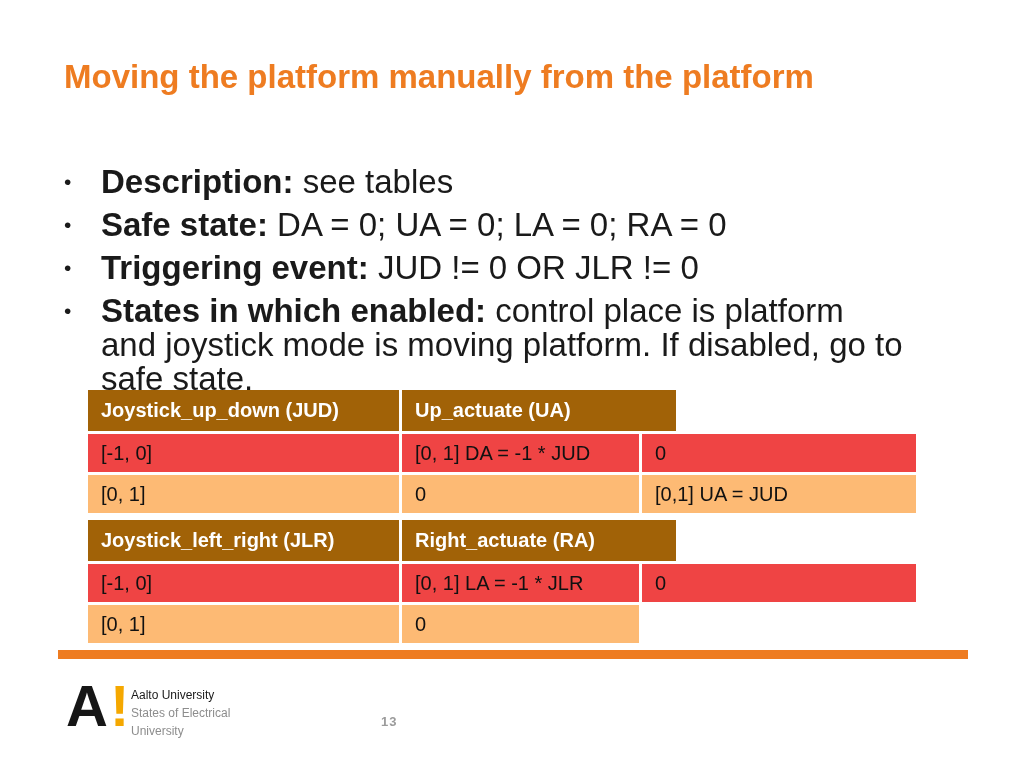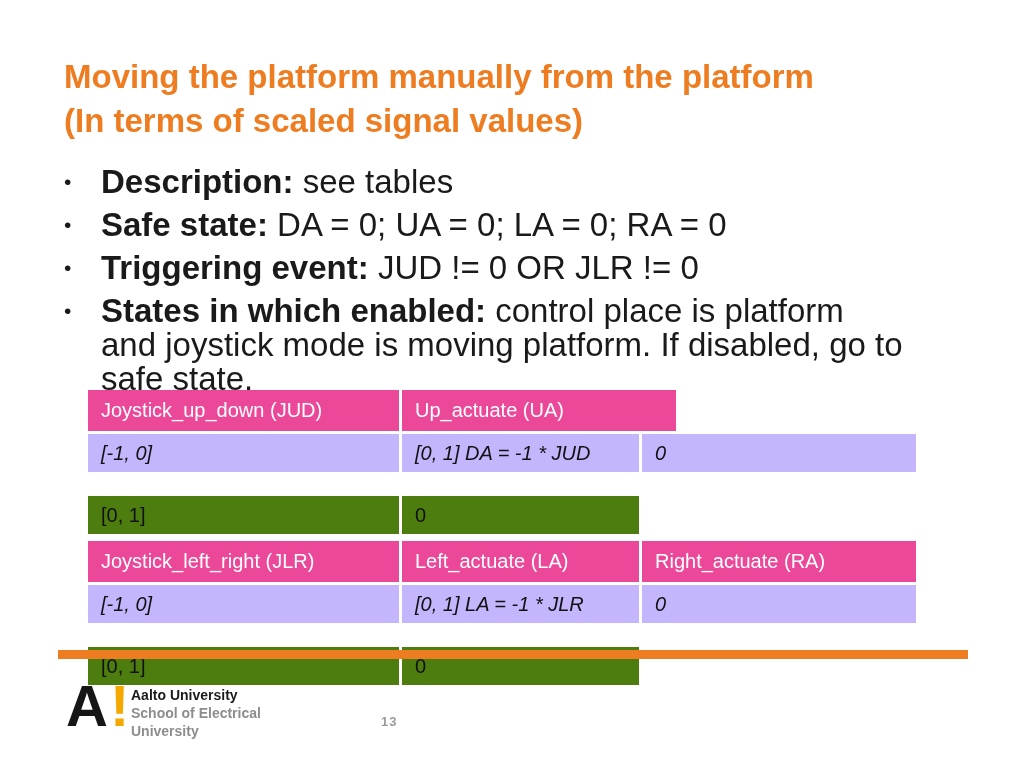--- a/index.html
+++ b/index.html
@@ -13,45 +13,44 @@
   .bullet{display:flex;margin-bottom:9px;}
   .bullet-dot{width:37px;flex:0 0 37px;font-size:21px;line-height:34px;color:#1a1a1a;}
   .bullet-text{font-size:33px;line-height:34px;color:#1a1a1a;max-width:805px;}
   .bullet-text b{font-weight:bold;}
 
   .tables{position:absolute;left:88px;top:390px;}
   .trow{display:flex;margin-bottom:3px;}
   .tcell{box-sizing:border-box;padding-left:13px;display:flex;align-items:center;
          font-size:20px;}
   .c1{width:311px;} .c2{width:237px;margin-left:3px;} .c3{width:274px;margin-left:3px;}
-  .thead .tcell{height:41px;background:#ec4899;color:#ffffff;font-weight:normal;}
-  .tbody1 .tcell{height:38px;background:#c4b5fd;color:#111111;font-style:italic;}
-  .tbody2 .tcell{height:38px;background:#4d7c0f;color:#111111;margin-top:21px;}
+  .thead .tcell{height:41px;background:#a16207;color:#ffffff;font-weight:bold;}
+  .tbody1 .tcell{height:38px;background:#ef4444;color:#111111;}
+  .tbody2 .tcell{height:38px;background:#fdba74;color:#111111;}
   .table-gap{height:4px;}
 
   .divider{position:absolute;left:58px;top:650px;width:910px;height:9px;background:#EE7C21;}
 
   .logo{position:absolute;left:66px;top:680px;display:flex;align-items:flex-start;}
   .logo-a{font-size:58px;line-height:52px;font-weight:900;color:#161616;}
   .logo-bang{font-size:58px;line-height:52px;font-weight:900;color:#F5A800;margin-left:2px;}
-  .org{position:absolute;left:131px;top:686px;font-size:14px;font-weight:bold;line-height:18px;}
+  .org{position:absolute;left:131px;top:686px;font-size:12px;font-weight:normal;line-height:18px;}
   .org-line1{color:#1a1a1a;}
   .org-line2,.org-line3{color:#8d8d8d;}
 
   .page-number{position:absolute;left:381px;top:714px;font-size:13px;font-weight:bold;
                color:#9b9b9b;letter-spacing:1px;}
 </style>
 </head>
 <body>
 
 <div class="slide">
 
   <div class="title">
     <div>Moving the platform manually from the platform</div>
-    <div>(In terms of scaled signal values)</div>
   </div>
 
   <div class="bullets">
     <div class="bullet">
       <span class="bullet-dot">•</span>
       <span class="bullet-text"><b>Description:</b> <span>see tables</span></span>
     </div>
     <div class="bullet">
       <span class="bullet-dot">•</span>
       <span class="bullet-text"><b>Safe state:</b> <span>DA = 0; UA = 0; LA = 0; RA = 0</span></span>
@@ -74,29 +73,29 @@
         <div class="tcell c3">Up_actuate (UA)</div>
       </div>
       <div class="trow tbody1">
         <div class="tcell c1">[-1, 0]</div>
         <div class="tcell c2">[0, 1] DA = -1 * JUD</div>
         <div class="tcell c3">0</div>
       </div>
       <div class="trow tbody2">
         <div class="tcell c1">[0, 1]</div>
         <div class="tcell c2">0</div>
+        <div class="tcell c3">[0,1] UA = JUD</div>
       </div>
     </div>
 
     <div class="table-gap"></div>
 
     <div>
       <div class="trow thead">
         <div class="tcell c1">Joystick_left_right (JLR)</div>
-        <div class="tcell c2">Left_actuate (LA)</div>
         <div class="tcell c3">Right_actuate (RA)</div>
       </div>
       <div class="trow tbody1">
         <div class="tcell c1">[-1, 0]</div>
         <div class="tcell c2">[0, 1] LA = -1 * JLR</div>
         <div class="tcell c3">0</div>
       </div>
       <div class="trow tbody2">
         <div class="tcell c1">[0, 1]</div>
         <div class="tcell c2">0</div>
@@ -107,19 +106,19 @@
 
   <div class="divider"></div>
 
   <div class="logo">
     <span class="logo-a">A</span>
     <span class="logo-bang">!</span>
   </div>
 
   <div class="org">
     <div class="org-line1">Aalto University</div>
-    <div class="org-line2">School of Electrical</div>
+    <div class="org-line2">States of Electrical</div>
     <div class="org-line3">University</div>
   </div>
 
   <div class="page-number">13</div>
 
 </div>
 
 </body></html>

